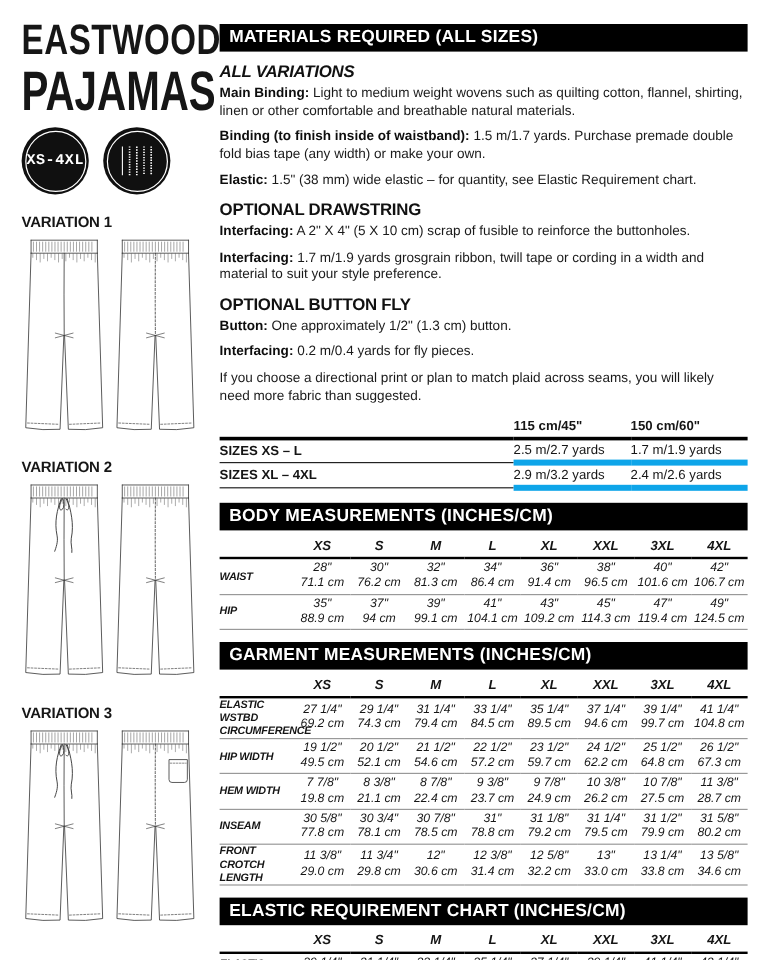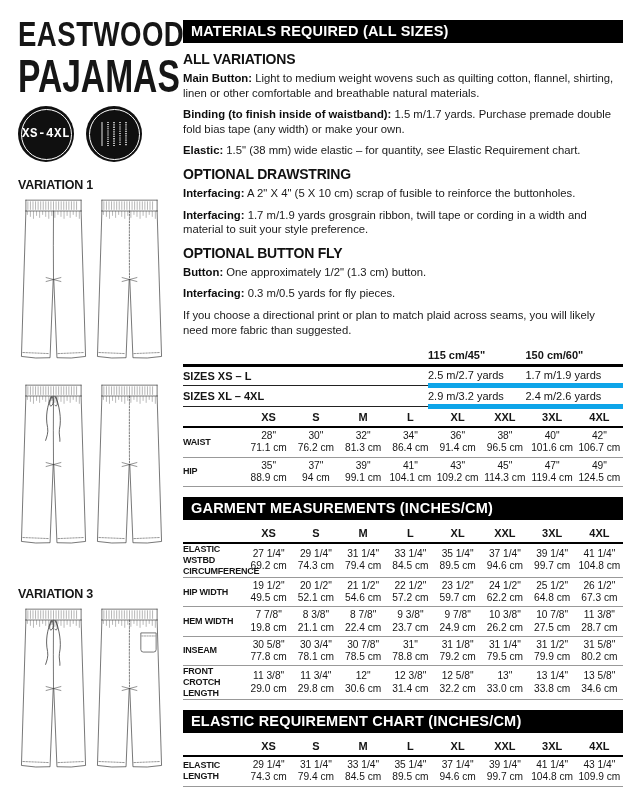--- a/index.html
+++ b/index.html
@@ -18,21 +18,21 @@
   .badge::after { content:""; position:absolute; inset:2.5px; border:1.5px solid #fff; border-radius:50%; }
   .badge-text { color:#fff; font-family:Liberation Mono, monospace; font-weight:700; font-size:12.5px; letter-spacing:0.5px; z-index:1; }
   .variation { position:absolute; left:18px; width:150px; }
   .var-label { font-size:12.5px; font-weight:700; letter-spacing:-0.2px; color:#161616; margin-bottom:5px; }
   .pants-row { display:flex; gap:5px; }
 
   
   .right-col { position:absolute; left:183px; top:20px; width:440px; }
   .bar { background:#000; color:#fff; font-weight:700; font-size:14.5px; line-height:23px; height:23px;
          padding:0 8px; letter-spacing:0.2px; margin-bottom:5px; white-space:nowrap; }
-  .bar + * { margin-top:4px; }
+  .bar + * { margin-top:4px;font-style:italic; }
   h3.subhead { font-size:14px; font-weight:700; letter-spacing:-0.2px; color:#111; margin:8px 0 4px; }
   .right-col p { font-size:11.3px; line-height:14.6px; margin:0 0 7px; color:#1a1a1a; }
   .right-col p b { color:#0d0d0d; }
   .mt { margin-top:10px; }
 
   
   table.yardage { width:100%; border-collapse:collapse; table-layout:fixed; margin-top:10px; }
   table.yardage th, table.yardage td { font-size:11px; text-align:left; padding:2px 0; }
   table.yardage tr.cols th { font-weight:700; border-bottom:3px solid #000; padding-bottom:3px; }
   table.yardage th.lblcol { width:245px; }
@@ -96,20 +96,21 @@
             <path d="M9.5,14.5 V17.5 M12.6,14.5 V19.5 M15.7,14.5 V21.5 M18.8,14.5 V18.5 M21.9,14.5 V20.5 M25.0,14.5 V17.5 M28.1,14.5 V19.5 M31.2,14.5 V21.5 M34.3,14.5 V18.5 M37.4,14.5 V20.5 M40.5,14.5 V17.5 M43.6,14.5 V19.5 M46.7,14.5 V21.5 M49.8,14.5 V18.5 M52.9,14.5 V20.5 M56.0,14.5 V17.5 M59.1,14.5 V19.5 M62.2,14.5 V21.5 " stroke-width="0.45" opacity="0.8"></path>
             <path d="M8,14 L3.5,161.5 Q18,164 32.5,162.8 L35.7,83.5 M64,14 L68.5,161.5 Q54,164 39.5,162.8 L36.3,83.5"></path>
             <path d="M36,14 Q35.7,50 36,83" stroke-dasharray="1.8,1.5"></path>
             <path d="M28.5,81.5 L43.5,85.5 M28.5,85.5 L43.5,81.5" stroke-width="0.55"></path>
             <path d="M5,157.5 L31.5,158.6 M40.5,158.6 L67,157.5" stroke-dasharray="1.6,1.4" stroke-width="0.55"></path>
           </g>
         </svg>
       </div>
   </div>
   <div class="variation" style="top:382px">
+    <div class="var-label">VARIATION 2</div>
     <div class="pants-row">
         <svg viewBox="0 0 72 172" width="71" height="170">
           <g fill="none" stroke="#3a3a3a" stroke-width="0.7" stroke-linecap="round">
             <path d="M8,3 H64 M8,14 H64 M8,3 V14 M64,3 V14"></path>
             <path d="M10.0,4.6 V12.4 M12.6,4.6 V12.4 M15.2,4.6 V12.4 M17.8,4.6 V12.4 M20.4,4.6 V12.4 M23.0,4.6 V12.4 M25.6,4.6 V12.4 M28.2,4.6 V12.4 M30.8,4.6 V12.4 M33.4,4.6 V12.4 M36.0,4.6 V12.4 M38.6,4.6 V12.4 M41.2,4.6 V12.4 M43.8,4.6 V12.4 M46.4,4.6 V12.4 M49.0,4.6 V12.4 M51.6,4.6 V12.4 M54.2,4.6 V12.4 M56.8,4.6 V12.4 M59.4,4.6 V12.4 " stroke-width="0.45" opacity="0.85"></path>
             <path d="M9.5,14.5 V17.5 M12.6,14.5 V19.5 M15.7,14.5 V21.5 M18.8,14.5 V18.5 M21.9,14.5 V20.5 M25.0,14.5 V17.5 M28.1,14.5 V19.5 M31.2,14.5 V21.5 M34.3,14.5 V18.5 M37.4,14.5 V20.5 M40.5,14.5 V17.5 M43.6,14.5 V19.5 M46.7,14.5 V21.5 M49.8,14.5 V18.5 M52.9,14.5 V20.5 M56.0,14.5 V17.5 M59.1,14.5 V19.5 M62.2,14.5 V21.5 " stroke-width="0.45" opacity="0.8"></path>
             <path d="M8,14 L3.5,161.5 Q18,164 32.5,162.8 L35.7,83.5 M64,14 L68.5,161.5 Q54,164 39.5,162.8 L36.3,83.5"></path>
             <path d="M36,14 Q35.7,50 36,83"></path>
             <path d="M28.5,81.5 L43.5,85.5 M28.5,85.5 L43.5,81.5" stroke-width="0.55"></path>
             <path d="M5,157.5 L31.5,158.6 M40.5,158.6 L67,157.5" stroke-dasharray="1.6,1.4" stroke-width="0.55"></path>
@@ -164,31 +165,31 @@
           </g>
         </svg>
       </div>
   </div>
 
   <div class="right-col">
 
     <div class="bar">MATERIALS REQUIRED (ALL SIZES)</div>
 
     <h3 class="subhead">ALL VARIATIONS</h3>
-    <p><b>Main Button:</b> <span>Light to medium weight wovens such as quilting cotton, flannel, shirting, linen or other comfortable and breathable natural materials.</span></p>
+    <p><b>Main Binding:</b> <span>Light to medium weight wovens such as quilting cotton, flannel, shirting, linen or other comfortable and breathable natural materials.</span></p>
     <p><b>Binding (to finish inside of waistband):</b> <span>1.5 m/1.7 yards. Purchase premade double fold bias tape (any width) or make your own.</span></p>
     <p><b>Elastic:</b> <span>1.5" (38 mm) wide elastic – for quantity, see Elastic Requirement chart.</span></p>
 
     <h3 class="subhead">OPTIONAL DRAWSTRING</h3>
     <p><b>Interfacing:</b> <span>A 2" X 4" (5 X 10 cm) scrap of fusible to reinforce the buttonholes.</span></p>
     <p><b>Interfacing:</b> <span>1.7 m/1.9 yards grosgrain ribbon, twill tape or cording in a width and material to suit your style preference.</span></p>
 
     <h3 class="subhead">OPTIONAL BUTTON FLY</h3>
     <p><b>Button:</b> <span>One approximately 1/2" (1.3 cm) button.</span></p>
-    <p><b>Interfacing:</b> <span>0.3 m/0.5 yards for fly pieces.</span></p>
+    <p><b>Interfacing:</b> <span>0.2 m/0.4 yards for fly pieces.</span></p>
     <p>If you choose a directional print or plan to match plaid across seams, you will likely need more fabric than suggested.</p>
 
     <table class="yardage">
         <thead>
           <tr class="cols">
             <th class="lblcol"></th>
             <th>115 cm/45"</th>
             <th>150 cm/60"</th>
           </tr>
         </thead>
@@ -199,20 +200,21 @@
             <td>1.7 m/1.9 yards</td>
           </tr>
           <tr>
             <th class="lbl">SIZES XL – 4XL</th>
             <td>2.9 m/3.2 yards</td>
             <td>2.4 m/2.6 yards</td>
           </tr>
         </tbody>
       </table>
 
+    <div class="bar mt">BODY MEASUREMENTS (INCHES/CM)</div>
     <table class="meas">
         <thead>
           <tr class="cols">
             <th class="lblcol"></th>
             <th>XS</th>
             <th>S</th>
             <th>M</th>
             <th>L</th>
             <th>XL</th>
             <th>XXL</th>

